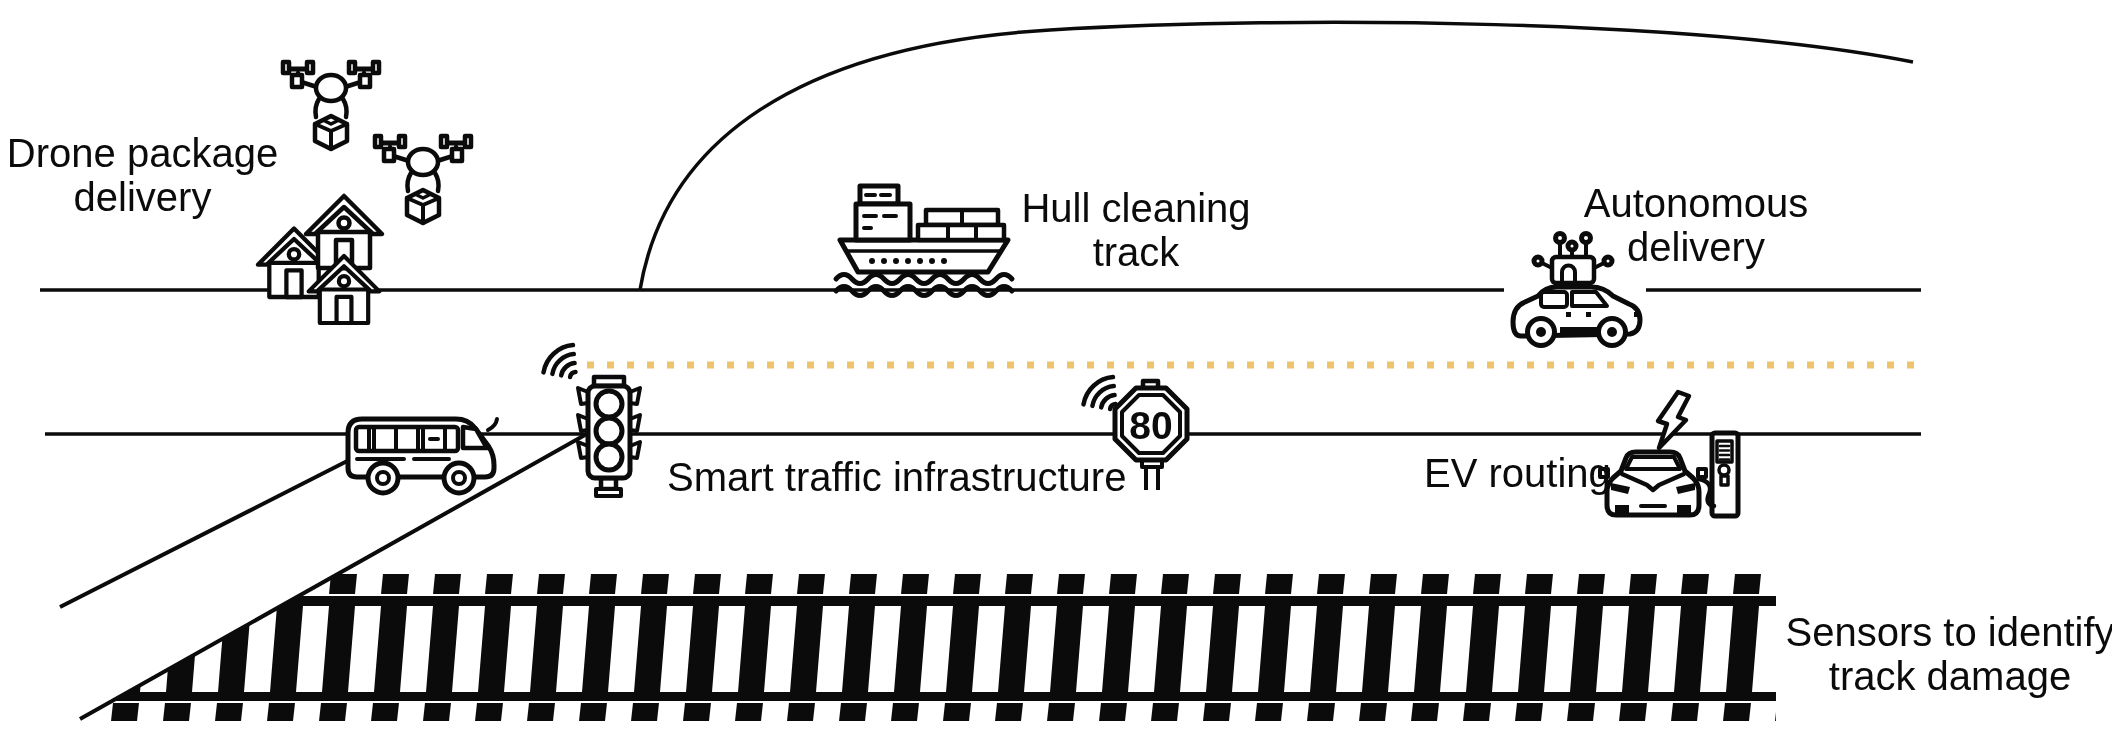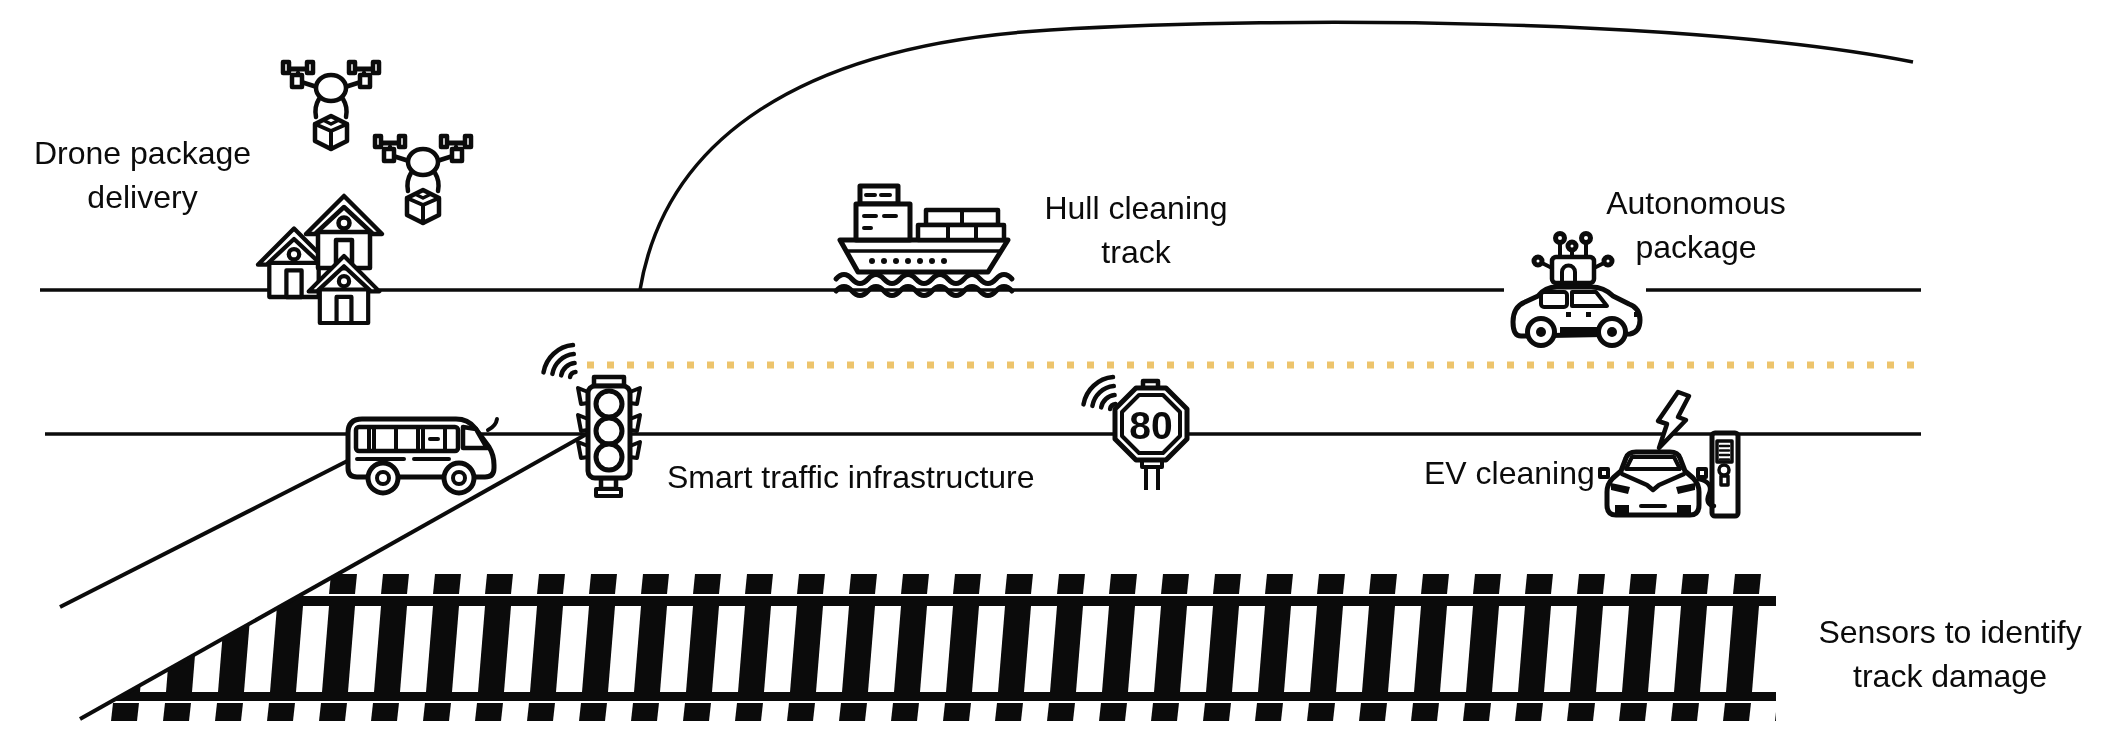--- a/index.html
+++ b/index.html
@@ -6,21 +6,21 @@
   .stage{
     position:relative;
     width:2112px;height:749px;
     background:#ffffff;
     overflow:hidden;
     font-family:"Liberation Sans", sans-serif;
   }
   .scene{position:absolute;left:0;top:0;}
   .lbl{
     position:absolute;
-    font-size:32px;
+    font-size:40px;
     line-height:44px;
     color:#0b0b0b;
     white-space:pre-line;
     text-align:center;
   }
   .lbl.left{text-align:left;white-space:nowrap;}
   .sign-digits{
     font-family:"Liberation Sans", sans-serif;
     font-weight:bold;
   }
@@ -214,22 +214,22 @@
   </g>
 </svg>
 
 <div class="lbl" style="left:5px; top:131px; width:275px;">Drone package
 delivery</div>
 
 <div class="lbl" style="left:981px; top:186px; width:310px;">Hull cleaning
 track</div>
 
 <div class="lbl" style="left:1541px; top:181px; width:310px;">Autonomous
-package</div>
+delivery</div>
 
 <div class="lbl left" style="left:667px; top:455px;">Smart traffic infrastructure</div>
 
-<div class="lbl left" style="left:1424px; top:451px;">EV cleaning</div>
+<div class="lbl left" style="left:1424px; top:451px;">EV routing</div>
 
 <div class="lbl" style="left:1776px; top:610px; width:348px;">Sensors to identify
 track damage</div>
 
 </div>
 
 </body></html>

